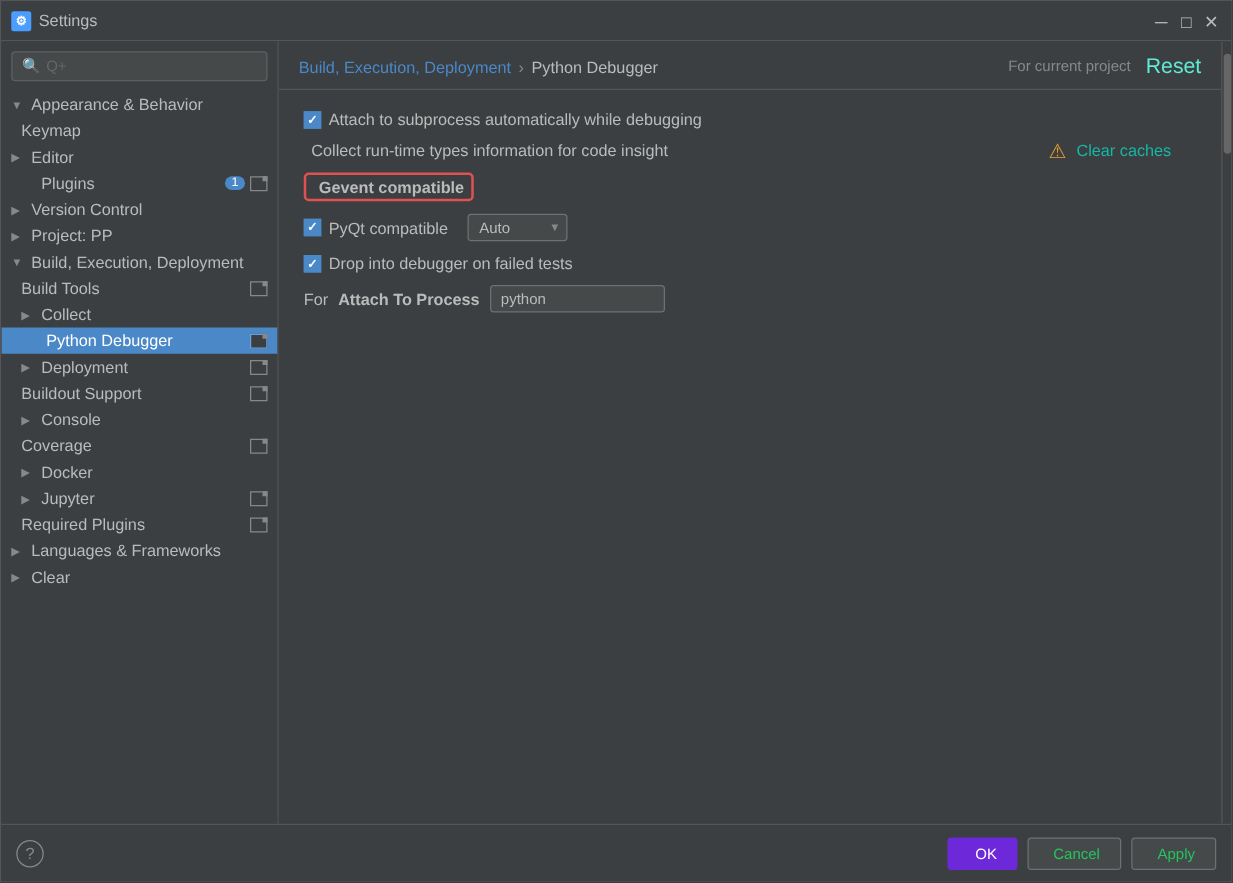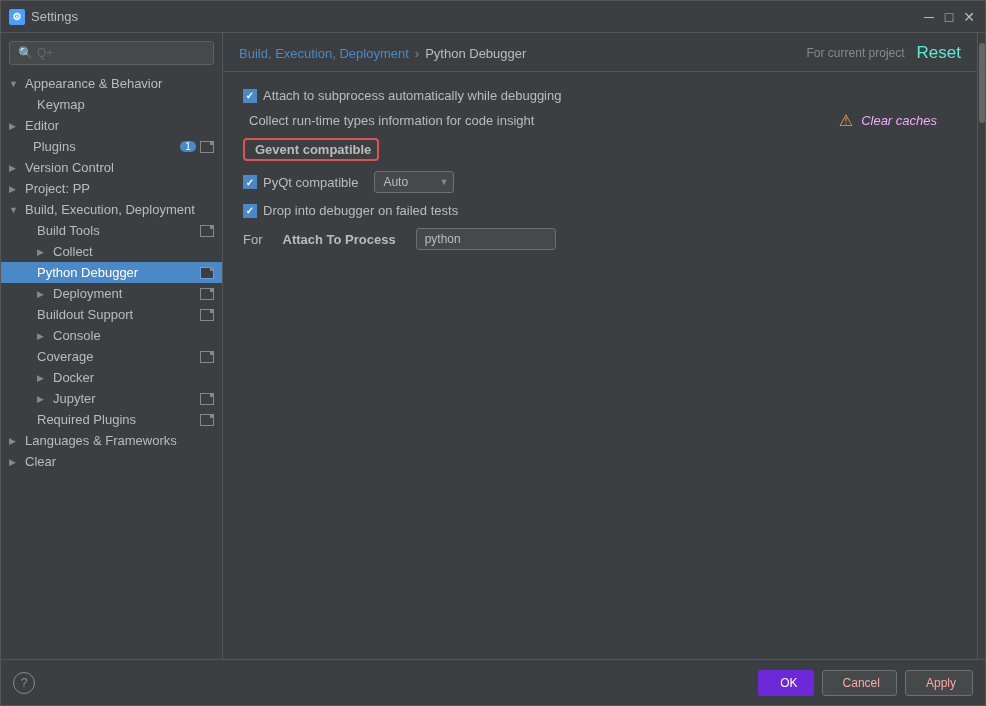--- a/index.html
+++ b/index.html
@@ -150,21 +150,21 @@
       height: 4px;
       background: #888;
     }
     .chevron {
       display: inline-block;
       width: 12px;
       font-size: 9px;
       color: #888;
       flex-shrink: 0;
     }
-    .tree-indent-1 { padding-left: 36px; }
+    .tree-indent-1 { padding-left: 16px; }
     .tree-indent-2 { padding-left: 36px; }
     .tree-section-header {
       padding: 3px 8px 3px 8px;
       color: #bbb;
       cursor: pointer;
       display: flex;
       align-items: center;
       gap: 4px;
       font-size: 13px;
     }
@@ -285,43 +285,42 @@
       right: 6px;
       top: 50%;
       transform: translateY(-50%);
       font-size: 9px;
       color: #888;
       pointer-events: none;
     }
     .attach-row {
       display: flex;
       align-items: center;
-      gap: 20px;
+      gap: 8px;
       color: #bbb;
       font-size: 13px;
       margin-top: 4px;
     }
     .text-input {
       background: #45494a;
       border: 1px solid #6e7071;
       border-radius: 3px;
       padding: 3px 8px;
       color: #bbb;
       font-size: 12px;
       width: 140px;
     }
     .warning-icon {
       color: #f0a030;
       font-size: 16px;
     }
     .clear-caches-link {
-      color: #f0abfc;
-      cursor: pointer;
-      font-size: 13px;
-      font-style: italic;
+      color: #14b8a6;
+      cursor: pointer;
+      font-size: 13px;
     }
     .bottom-bar {
       height: 46px;
       background: #3c3f41;
       border-top: 1px solid #555;
       display: flex;
       align-items: center;
       justify-content: space-between;
       padding: 0 12px;
       flex-shrink: 0;
@@ -347,21 +346,21 @@
       cursor: pointer;
       border: none;
     }
     .btn-primary {
       background: #6d28d9;
       color: white;
       padding-left: 22px;
     }
     .btn-secondary {
       background: #45494a;
-      color: #fca5a5;
+      color: #22c55e;
       border: 1px solid #6e7071;
       padding-left: 20px;
     }
     .scrollbar-area {
       width: 8px;
       background: #3c3f41;
       border-left: 1px solid #555;
       flex-shrink: 0;
     }
     .scrollbar-thumb {

